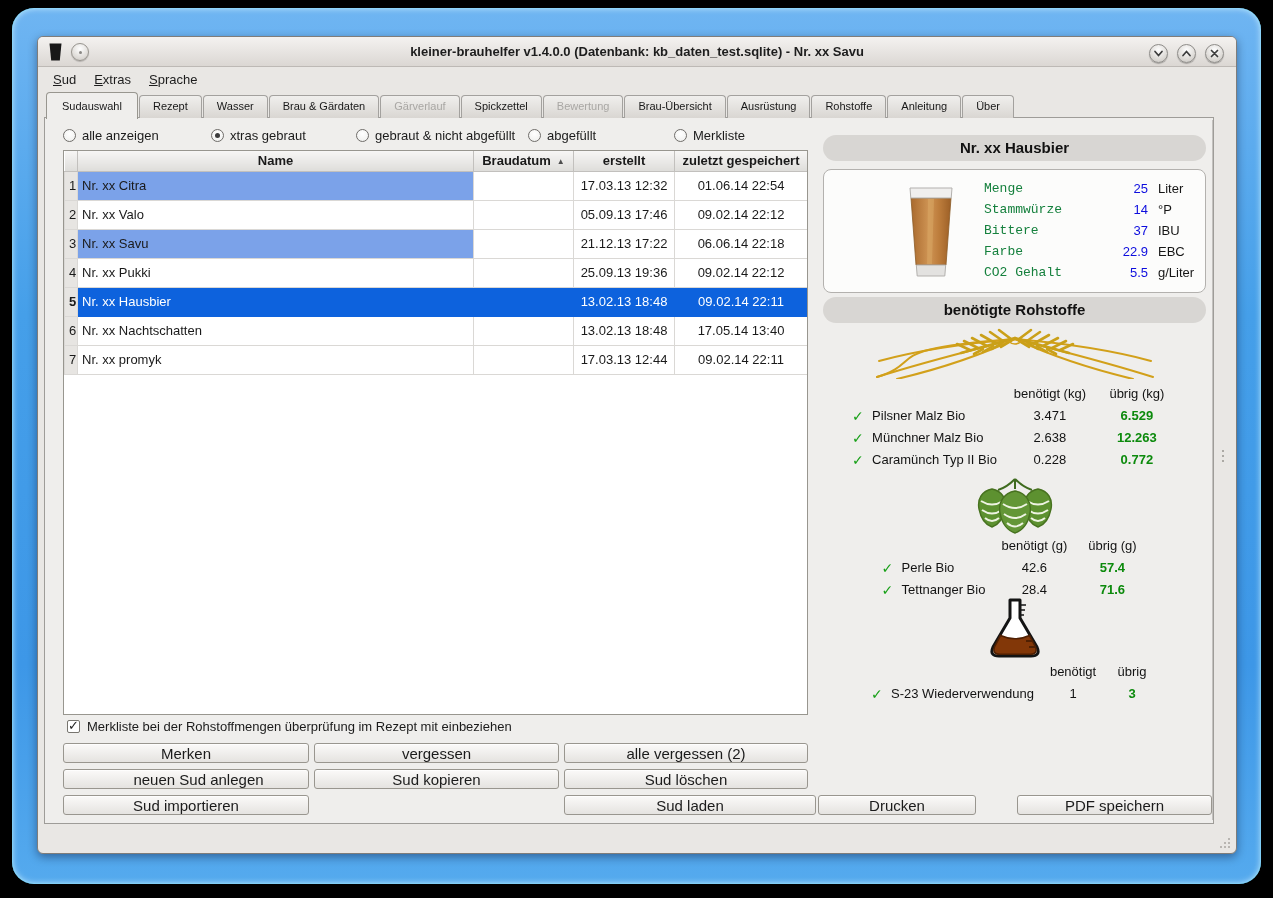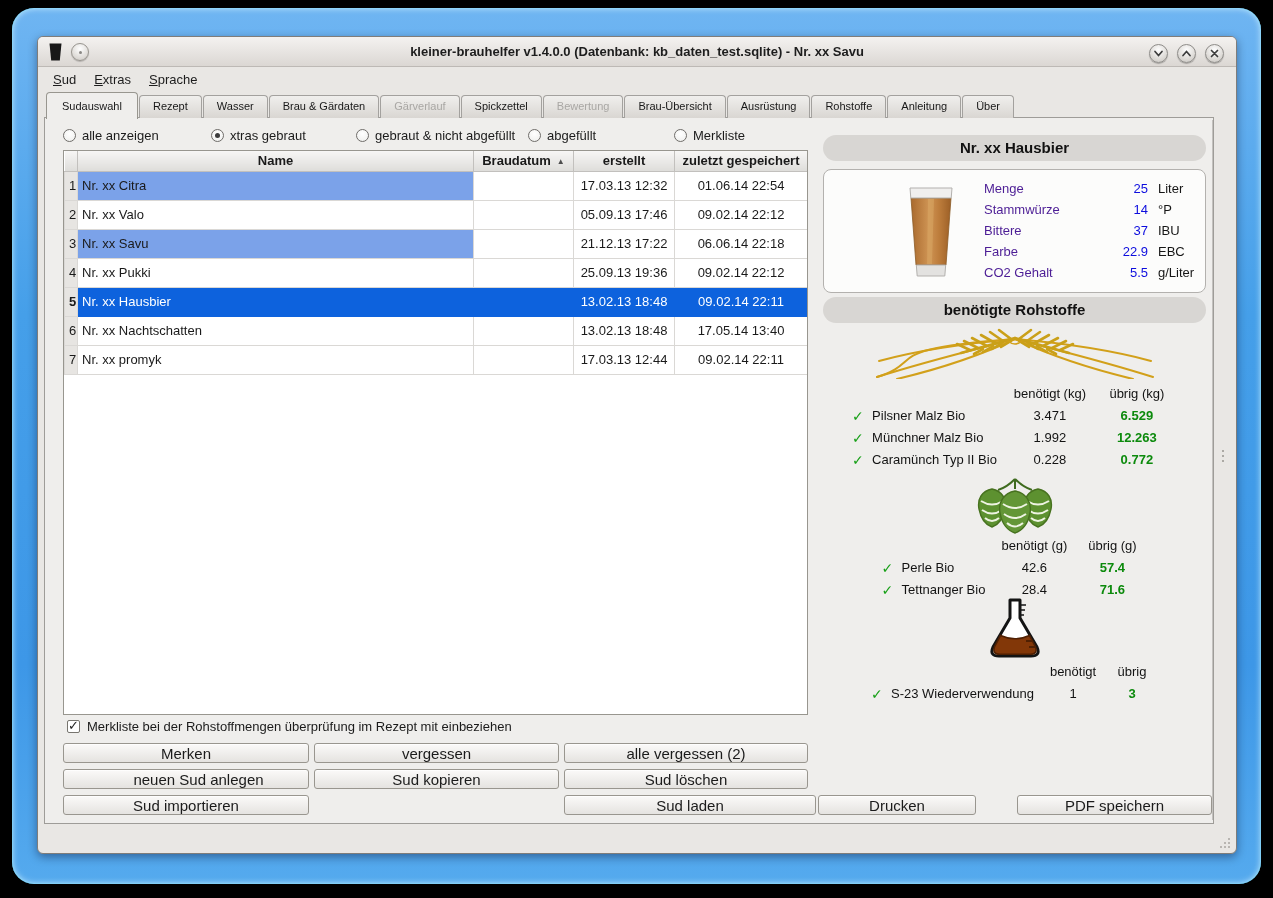--- a/index.html
+++ b/index.html
@@ -106,21 +106,21 @@
   
   .pill {
     position:absolute; left:778px; width:383px; height:26px; border-radius:13px;
     background:#d8d6d3; text-align:center; line-height:26px; font-size:15px; font-weight:bold; color:#111;
   }
   .infobox {
     position:absolute; left:778px; top:51px; width:383px; height:124px;
     background:#fcfcfb; border:1px solid #b3b1ae; border-radius:8px;
   }
   .stats { position:absolute; left:160px; top:11px; display:grid; grid-template-columns:112px 52px auto; row-gap:6px; font-size:13px; align-items:center; }
-  .stats .lab { color:#4c1d95; }
+  .stats .lab { color:#15803d;font-family:Liberation Mono, monospace; }
   .stats .val { text-align:right; color:#0d0dde; }
   .stats .unit { padding-left:10px; color:#161616; }
   .panel-edge { position:absolute; left:1167px; top:2px; width:1px; height:700px; background:#c3c1be; }
   .rs-img { position:absolute; }
   .rs-table { position:absolute; display:grid; width:max-content; row-gap:7px; font-size:13px; align-items:center; color:#131313; }
   .rs-table.malz { grid-template-columns:20px auto 94px 80px; }
   .rs-table.hopfen { grid-template-columns:20px auto 86px 70px; }
   .rs-table.hefe { grid-template-columns:20px auto 66px 52px; }
   .rs-table .chk { color:#18a018; font-weight:bold; font-size:14px; line-height:12px; }
   .rs-table .name { padding-right:6px; }
@@ -395,21 +395,21 @@
         <span></span>
           <span></span>
         <span class="hdr">benötigt (kg)</span>
         <span class="hdr">übrig (kg)</span>
         <span class="chk">✓</span>
         <span class="name">Pilsner Malz Bio</span>
         <span class="num">3.471</span>
         <span class="rest">6.529</span>
         <span class="chk">✓</span>
         <span class="name">Münchner Malz Bio</span>
-        <span class="num">1.992</span>
+        <span class="num">2.638</span>
         <span class="rest">12.263</span>
         <span class="chk">✓</span>
         <span class="name">Caramünch Typ II Bio</span>
         <span class="num">0.228</span>
         <span class="rest">0.772</span>
       </div>
 
       <span class="rs-img center-x" style="top:359px">
         <svg width="112" height="60" viewBox="0 0 112 60">
           <g stroke="#3f6b1f" stroke-width="2" fill="none">

